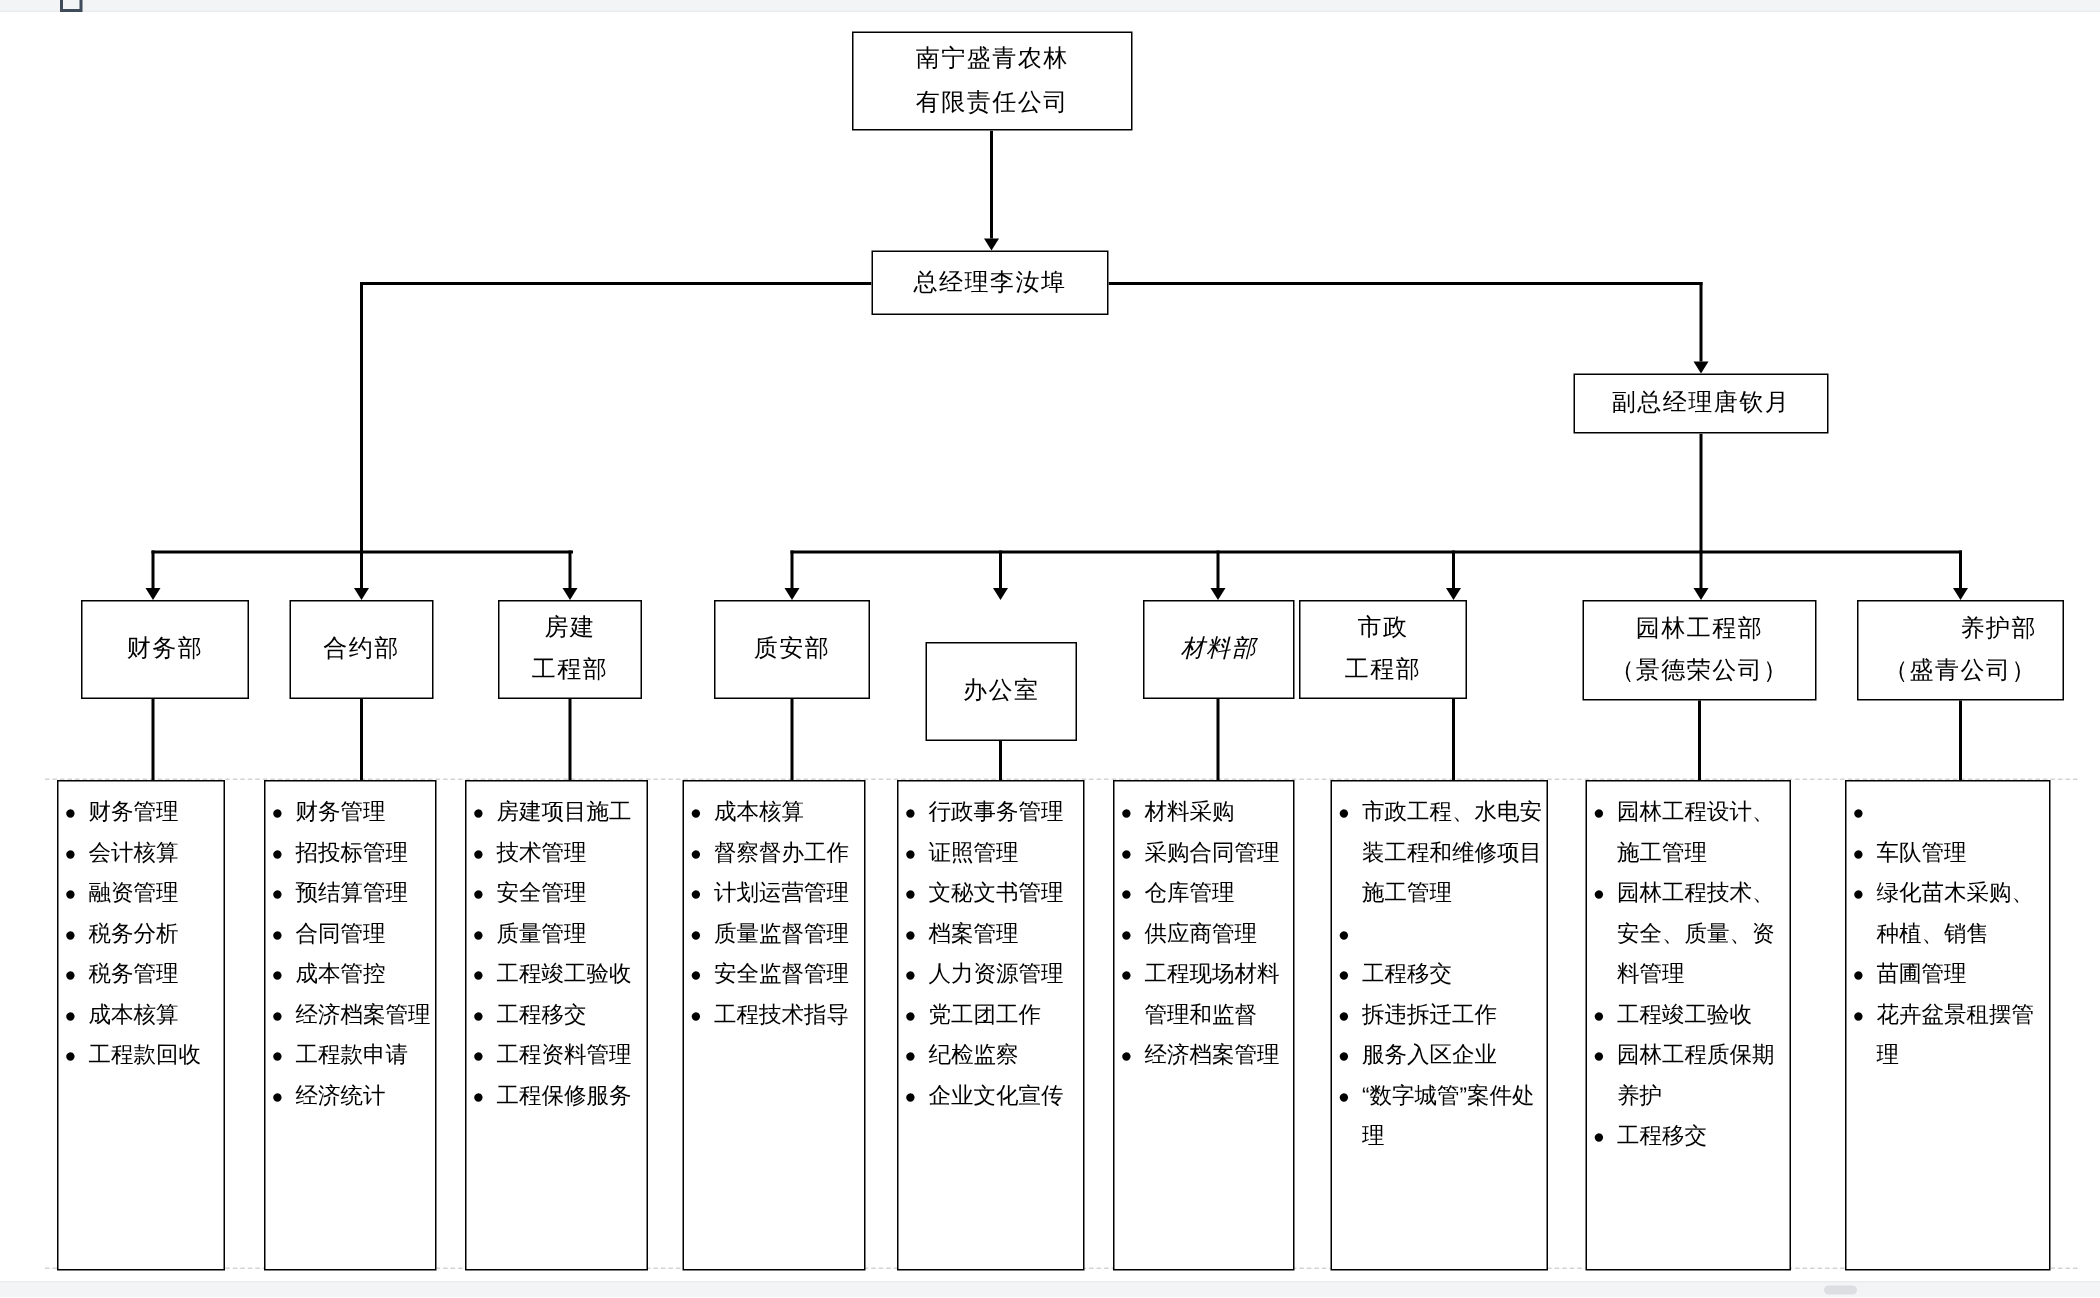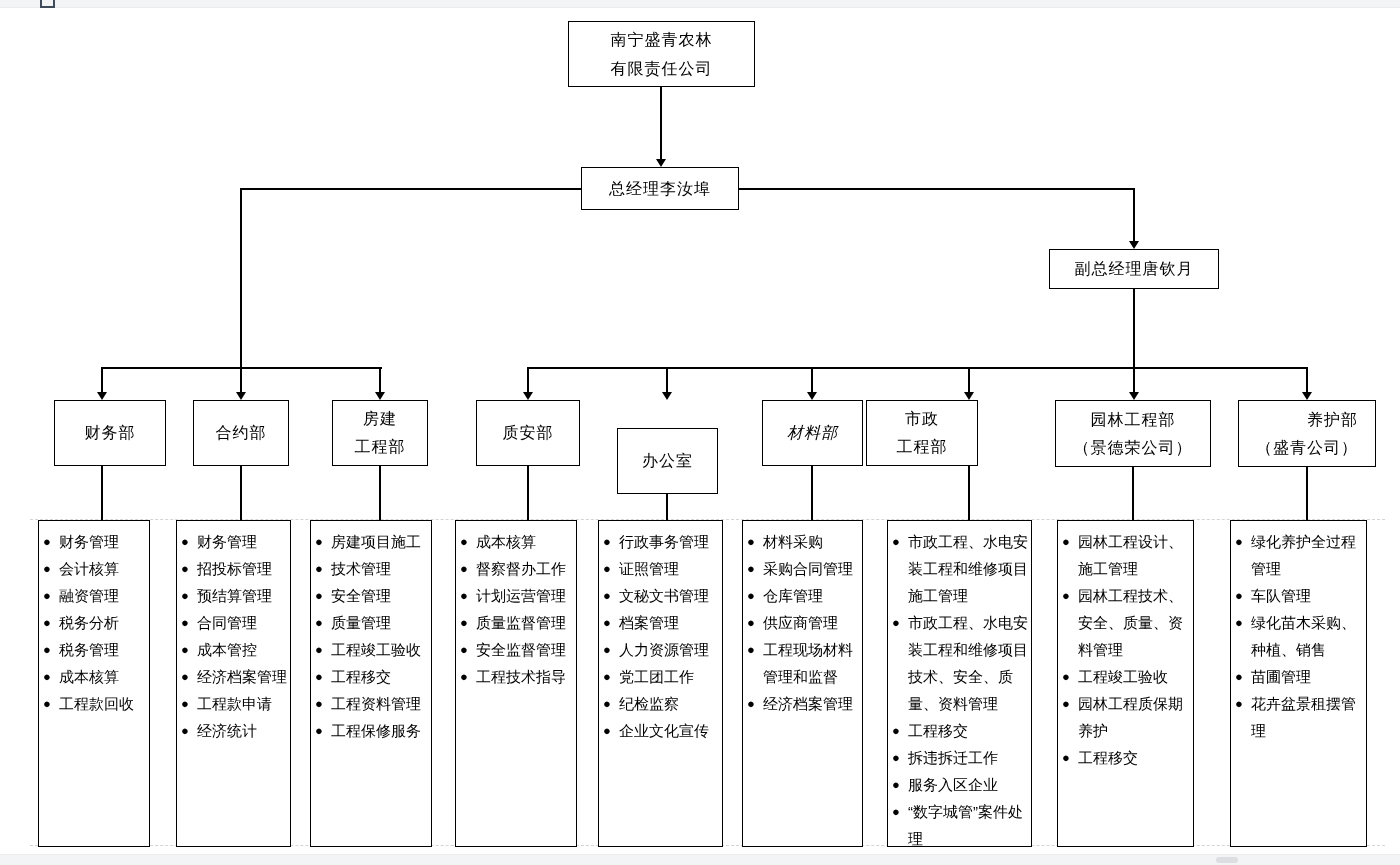--- a/index.html
+++ b/index.html
@@ -311,21 +311,20 @@
         <span class="duty-text">经济档案管理</span>
       </div>
     </div>
   <div class="list-box c7">
       <div class="duty-item">
         <span class="bullet">●</span>
         <span class="duty-text">市政工程、水电安装工程和维修项目施工管理</span>
       </div>
       <div class="duty-item">
         <span class="bullet">●</span>
-        <span class="duty-text">市政工程、水电安装工程和维修项目技术、安全、质量、资料管理</span>
       </div>
       <div class="duty-item">
         <span class="bullet">●</span>
         <span class="duty-text">工程移交</span>
       </div>
       <div class="duty-item">
         <span class="bullet">●</span>
         <span class="duty-text">拆违拆迁工作</span>
       </div>
       <div class="duty-item">
@@ -355,21 +354,20 @@
         <span class="duty-text">园林工程质保期养护</span>
       </div>
       <div class="duty-item">
         <span class="bullet">●</span>
         <span class="duty-text">工程移交</span>
       </div>
     </div>
   <div class="list-box c9">
       <div class="duty-item">
         <span class="bullet">●</span>
-        <span class="duty-text">绿化养护全过程管理</span>
       </div>
       <div class="duty-item">
         <span class="bullet">●</span>
         <span class="duty-text">车队管理</span>
       </div>
       <div class="duty-item">
         <span class="bullet">●</span>
         <span class="duty-text">绿化苗木采购、种植、销售</span>
       </div>
       <div class="duty-item">

